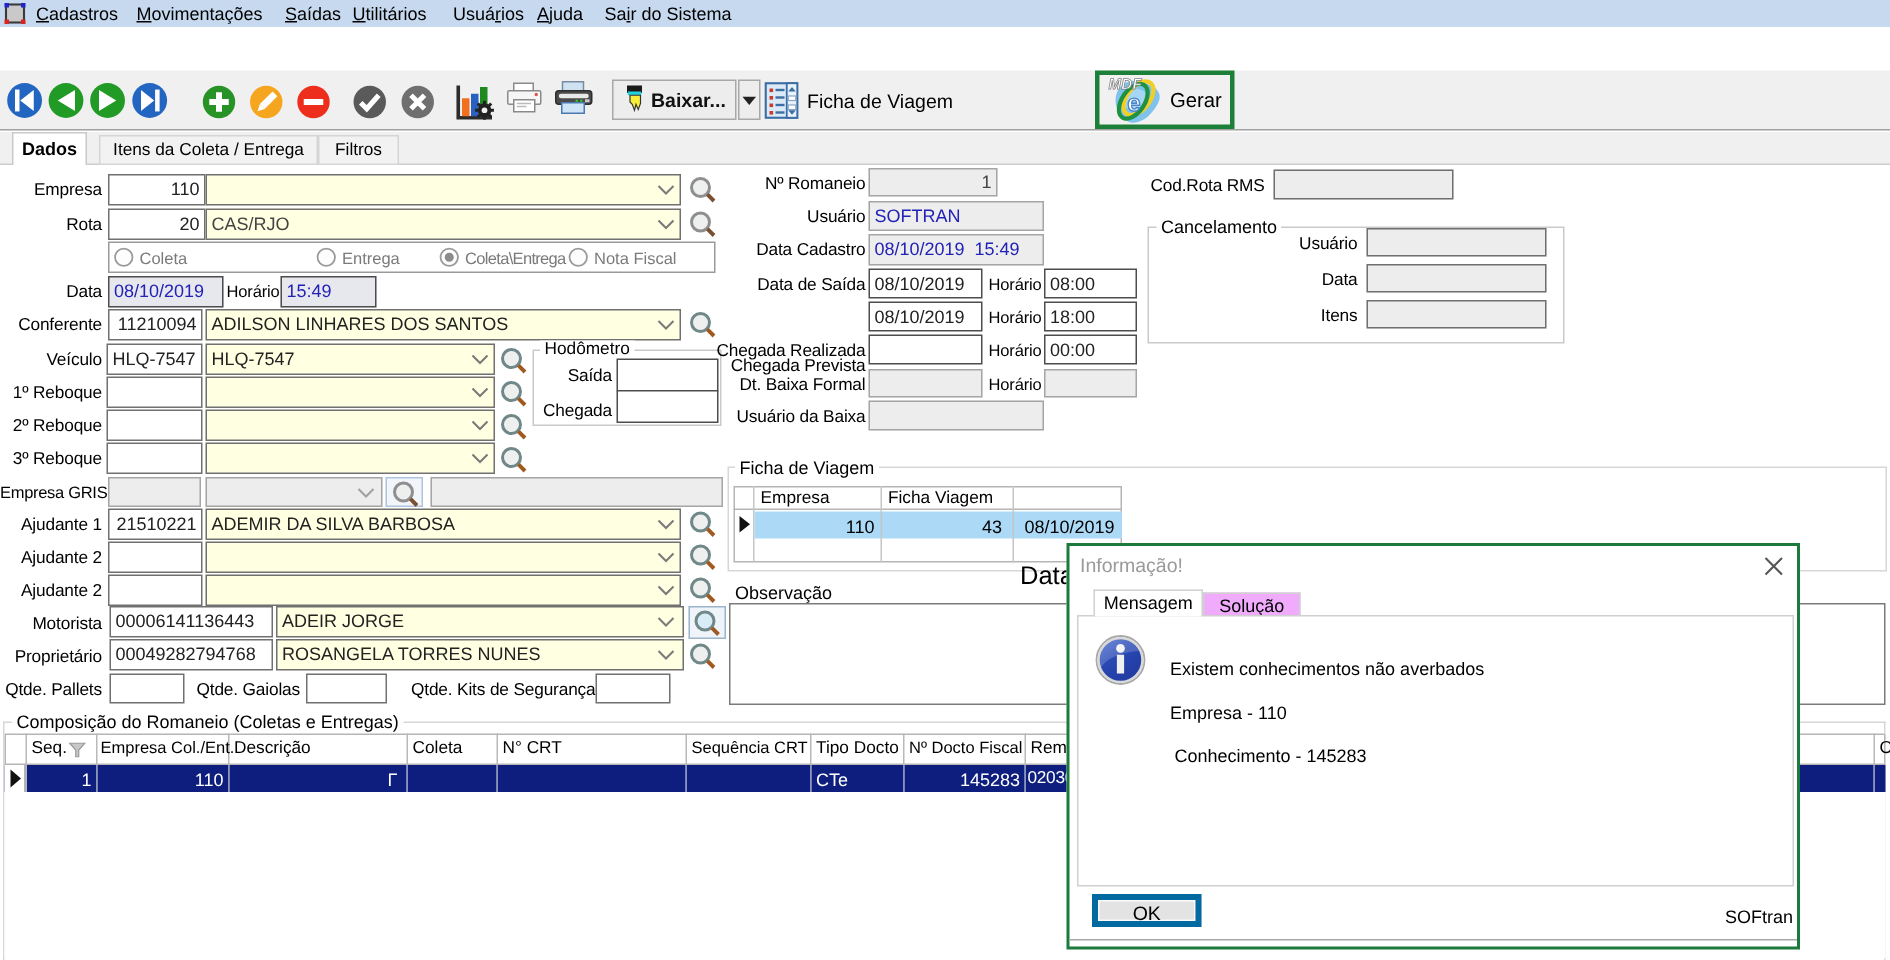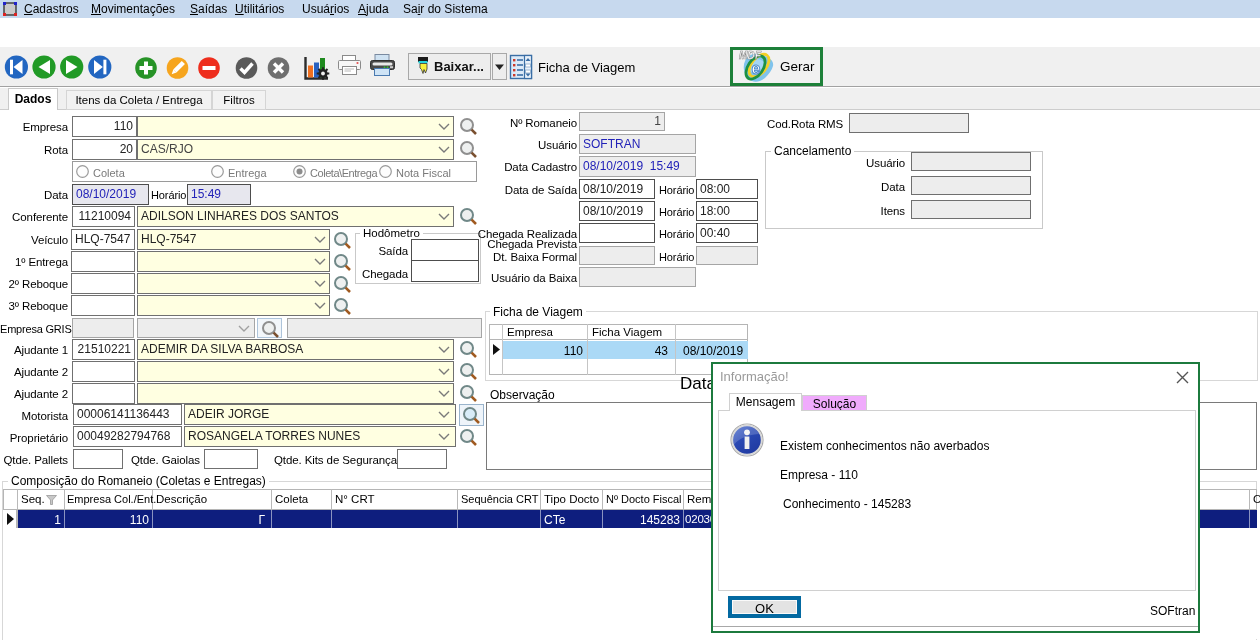--- a/index.html
+++ b/index.html
@@ -174,21 +174,21 @@
   <div class="bx blu" style="left:187px;top:184px;width:64px;height:21px;background:#e7e7ee;border-color:#4d4d4d;">15:49</div>
 
   <div class="lbl" style="left:0;top:211px;width:68px;">Conferente</div>
   <div class="bx rt" style="left:72px;top:206px;width:63px;height:21px;">11210094</div>
   <div class="bx yel" style="left:137px;top:206px;width:317px;height:21px;">ADILSON LINHARES DOS SANTOS</div>
 
   <div class="lbl" style="left:0;top:234px;width:68px;">Veículo</div>
   <div class="bx" style="left:71px;top:229px;width:64px;height:21px;">HLQ-7547</div>
   <div class="bx yel" style="left:137px;top:229px;width:193px;height:21px;">HLQ-7547</div>
 
-  <div class="lbl" style="left:0;top:256px;width:68px;">1º Entrega</div>
+  <div class="lbl" style="left:0;top:256px;width:68px;">1º Reboque</div>
   <div class="bx" style="left:71px;top:251px;width:64px;height:21px;"></div>
   <div class="bx yel" style="left:137px;top:251px;width:193px;height:21px;"></div>
 
   <div class="lbl" style="left:0;top:278px;width:68px;">2º Reboque</div>
   <div class="bx" style="left:71px;top:273px;width:64px;height:21px;"></div>
   <div class="bx yel" style="left:137px;top:273px;width:193px;height:21px;"></div>
 
   <div class="lbl" style="left:0;top:300px;width:68px;">3º Reboque</div>
   <div class="bx" style="left:71px;top:295px;width:64px;height:21px;"></div>
   <div class="bx yel" style="left:137px;top:295px;width:193px;height:21px;"></div>
@@ -373,21 +373,21 @@
   <div class="bx" style="left:696px;top:179px;width:62px;height:20px;border-color:#4d4d4d;">08:00</div>
 
   <div class="lbl" style="left:460px;top:206px;width:117px;margin-top:32px;">Chegada Prevista</div>
   <div class="bx" style="left:579px;top:201px;width:76px;height:20px;border-color:#4d4d4d;">08/10/2019</div>
   <div class="lbl" style="left:659px;top:206px;width:36px;text-align:left;font-size:11px;">Horário</div>
   <div class="bx" style="left:696px;top:201px;width:62px;height:20px;border-color:#4d4d4d;">18:00</div>
 
   <div class="lbl" style="left:460px;top:228px;width:117px;">Chegada Realizada</div>
   <div class="bx" style="left:579px;top:223px;width:76px;height:20px;border-color:#4d4d4d;"></div>
   <div class="lbl" style="left:659px;top:228px;width:36px;text-align:left;font-size:11px;">Horário</div>
-  <div class="bx" style="left:696px;top:223px;width:62px;height:20px;border-color:#4d4d4d;">00:40</div>
+  <div class="bx" style="left:696px;top:223px;width:62px;height:20px;border-color:#4d4d4d;">00:00</div>
 
   <div class="lbl" style="left:460px;top:251px;width:117px;">Dt. Baixa Formal</div>
   <div class="bx gr" style="left:579px;top:246px;width:76px;height:19px;"></div>
   <div class="lbl" style="left:659px;top:251px;width:36px;text-align:left;font-size:11px;">Horário</div>
   <div class="bx gr" style="left:696px;top:246px;width:62px;height:19px;"></div>
 
   <div class="lbl" style="left:460px;top:272px;width:117px;">Usuário da Baixa</div>
   <div class="bx gr" style="left:579px;top:267px;width:117px;height:20px;"></div>
 
   <div class="lbl" style="left:767px;top:118px;width:70px;text-align:left;">Cod.Rota RMS</div>

